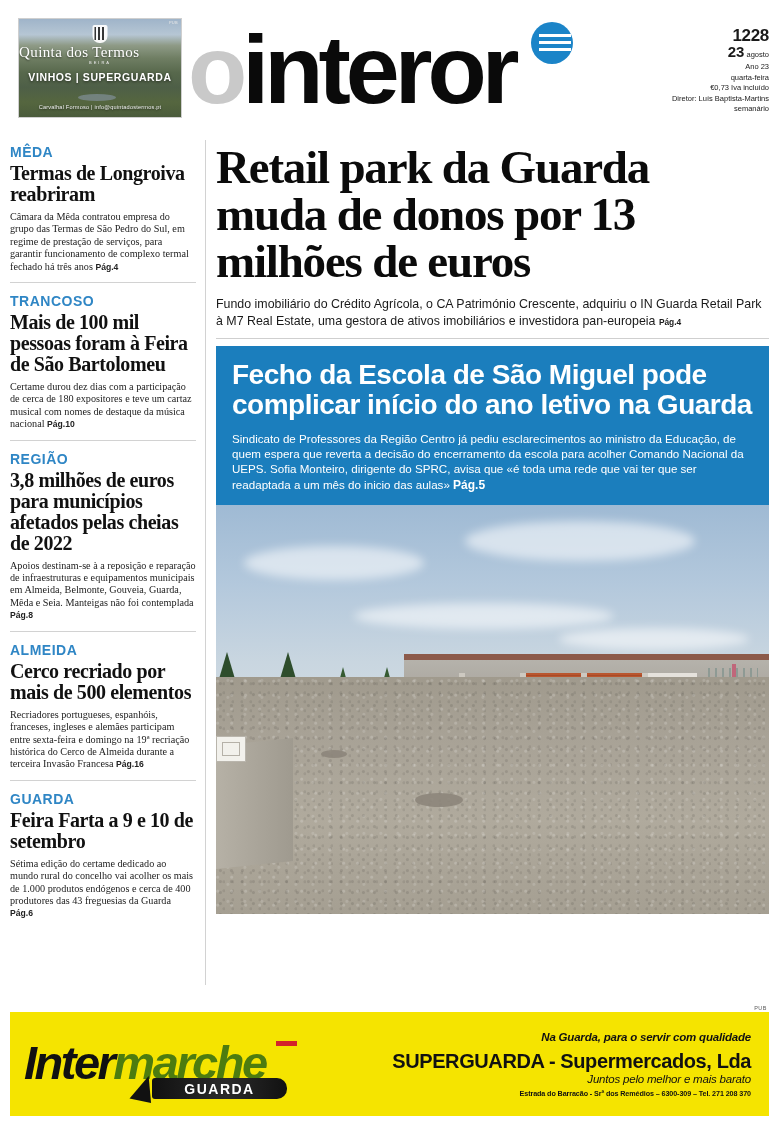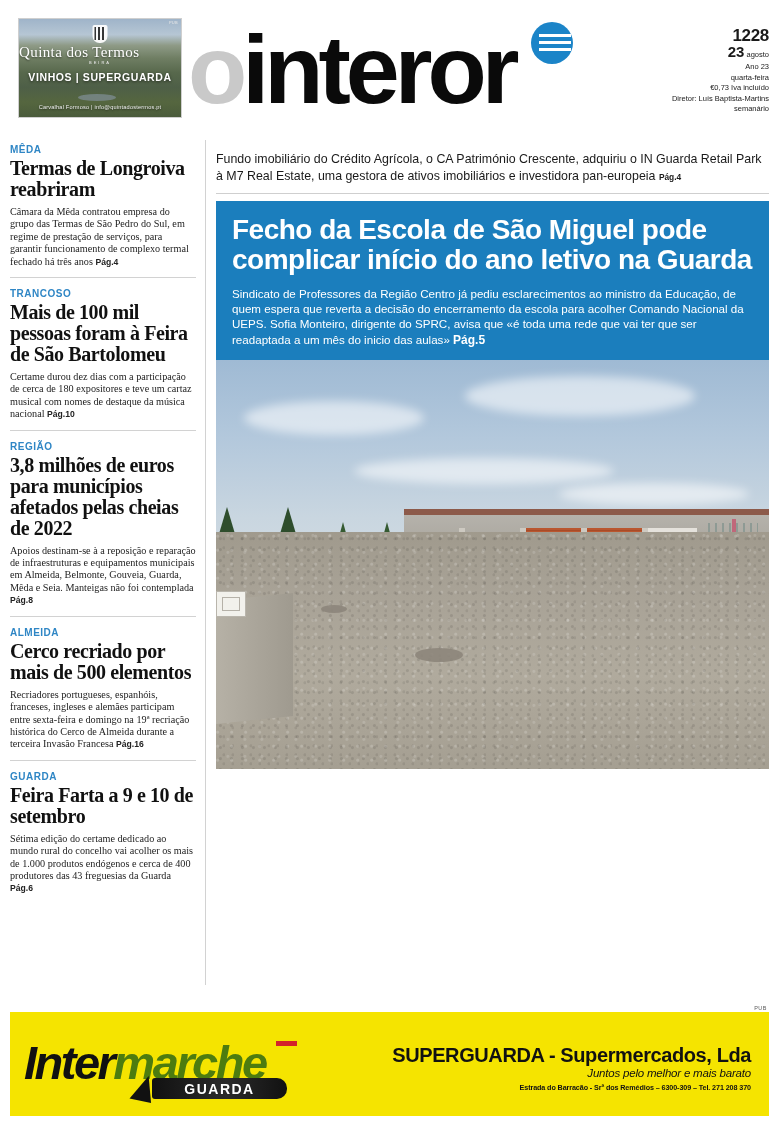--- a/index.html
+++ b/index.html
@@ -86,21 +86,21 @@
   
   .content { display: flex; padding: 0 10px; gap: 0; height: 845px; }
   .sidebar { width: 196px; flex: 0 0 196px; border-right: 1px solid #d2d2d2; padding-right: 9px; }
   .main { flex: 1 1 auto; padding-left: 10px; }
 
   
   .s-art { padding: 10px 0 9px 0; border-bottom: 1px solid #d2d2d2; }
   .s-art:first-child { padding-top: 4px; }
   .s-art:last-child { border-bottom: none; }
   .kicker {
-    font-size: 10px; font-weight: bold; color: #2f86c5;
+    font-size: 14px; font-weight: bold; color: #2f86c5;
     letter-spacing: .5px; margin-bottom: 3px;
   }
   .s-head {
     font-family: "Liberation Serif", serif; font-weight: bold;
     font-size: 20px; line-height: 21px; color: #111; letter-spacing: -.4px;
     margin-bottom: 6px;
   }
   .s-body {
     font-family: "Liberation Serif", serif;
     font-size: 10.2px; line-height: 12.4px; color: #222; text-align: left;
@@ -271,20 +271,21 @@
       <div class="s-art">
         <div class="kicker">GUARDA</div>
         <div class="s-head">Feira Farta a 9 e 10 de setembro</div>
         <div class="s-body"><span>Sétima edição do certame dedicado ao mundo rural do concelho vai acolher os mais de 1.000 produtos endógenos e cerca de 400 produtores das 43 freguesias da Guarda</span> <span class="pg">Pág.6</span></div>
       </div>
 
     </div>
 
     <div class="main">
 
+      <div class="lead-head">Retail park da Guarda muda de donos por 13 milhões de euros</div>
       <div class="lead-sub"><span>Fundo imobiliário do Crédito Agrícola, o CA Património Crescente, adquiriu o IN Guarda Retail Park à M7 Real Estate, uma gestora de ativos imobiliários e investidora pan-europeia</span> <span class="pg">Pág.4</span></div>
 
       <div class="feature">
         <h2>Fecho da Escola de São Miguel pode complicar início do ano letivo na Guarda</h2>
         <p><span>Sindicato de Professores da Região Centro já pediu esclarecimentos ao ministro da Educação, de quem espera que reverta a decisão do encerramento da escola para acolher Comando Nacional da UEPS. Sofia Monteiro, dirigente do SPRC, avisa que «é toda uma rede que vai ter que ser readaptada a um mês do inicio das aulas»</span> <span class="pg">Pág.5</span></p>
       </div>
 
       <div class="photo">
         <div class="sky"></div>
         <div class="cloud" style="left:5%;top:10%;width:180px;height:34px;"></div>
@@ -337,20 +338,21 @@
       <div class="im-logo">
         <div class="im-word"><span class="blk">Inter</span><span class="red">marche</span></div>
         <div class="im-macron"></div>
         <div class="im-arrow"></div>
         <div class="im-guarda">
             <span>GUARDA</span>
           </div>
       </div>
 
       <div class="ad-right">
+        <div class="ad-l1">Na Guarda, para o servir com qualidade</div>
         <div class="ad-l2">SUPERGUARDA - Supermercados, Lda</div>
         <div class="ad-l3">Juntos pelo melhor e mais barato</div>
         <div class="ad-l4">Estrada do Barracão - Srª dos Remédios – 6300-309 – Tel. 271 208 370</div>
       </div>
     </div>
   </div>
 
 </div>
 
 </body></html>

